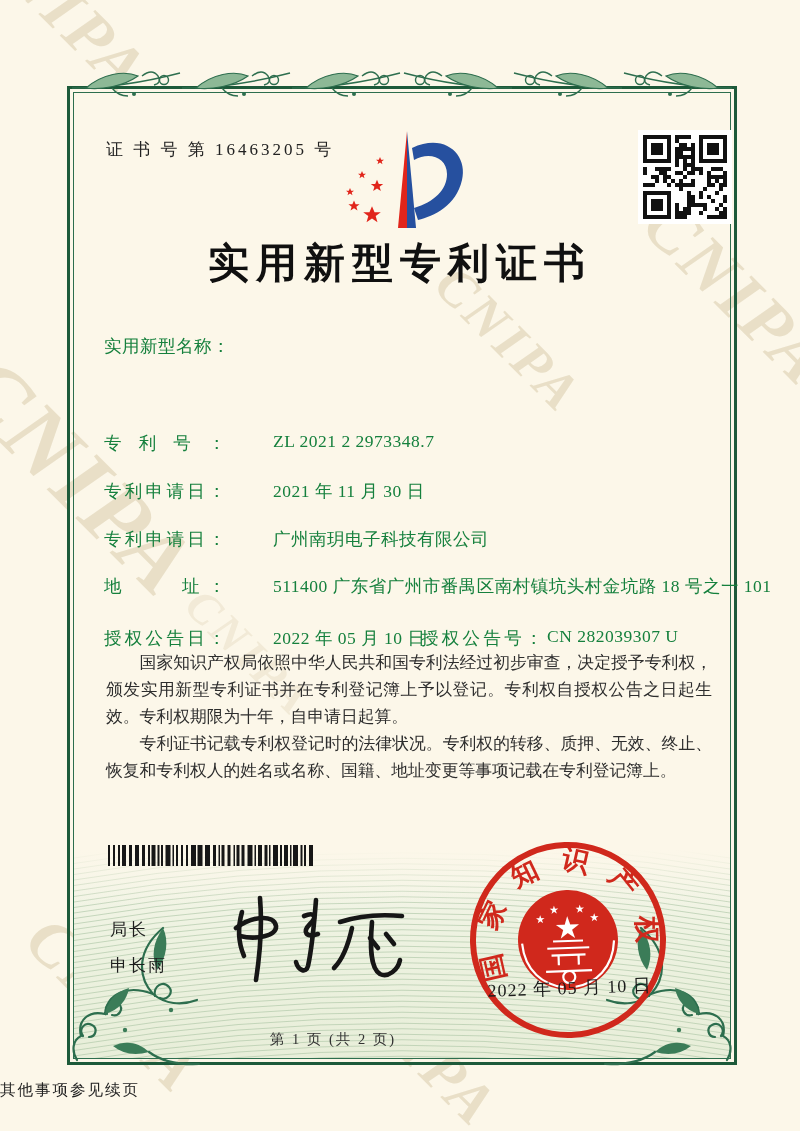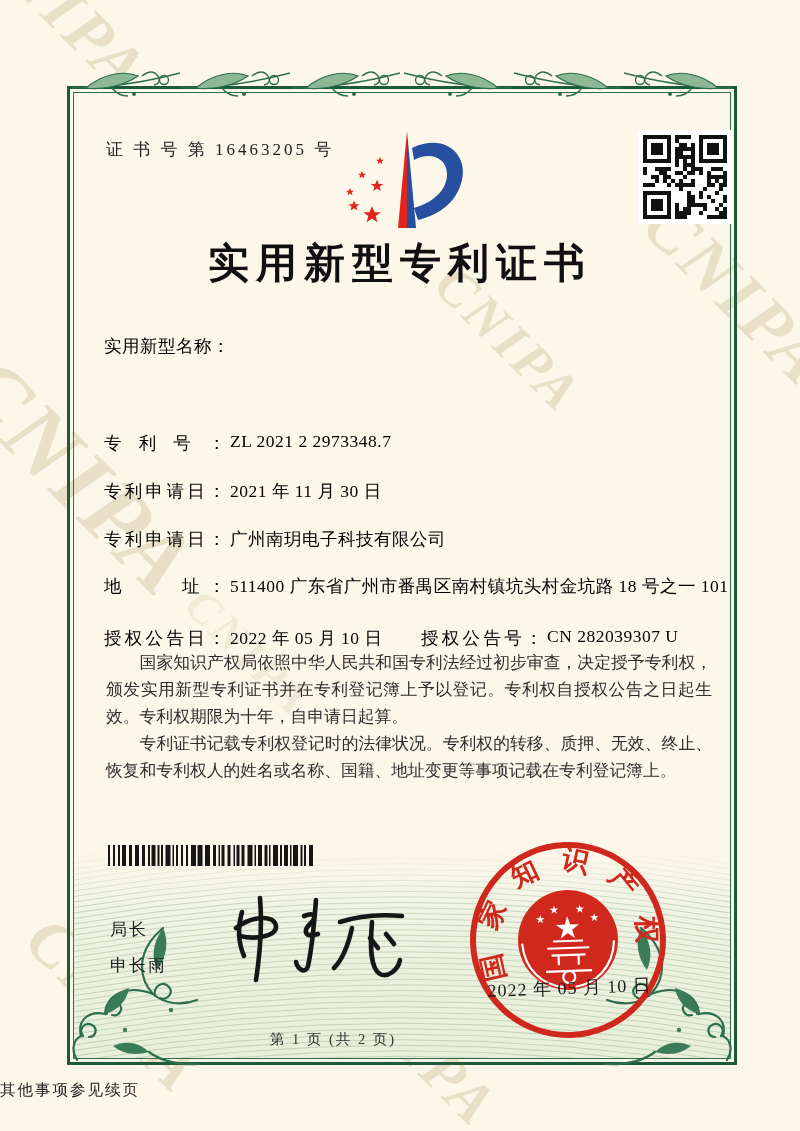--- a/index.html
+++ b/index.html
@@ -19,21 +19,21 @@
   
   .band{position:absolute;left:74px;top:850px;width:656px;height:208px;
         background:linear-gradient(180deg,#f6f6ea 0%,#edf2e0 45%,#e8eed9 100%);}
   .band .fade{position:absolute;left:0;top:0;width:100%;height:56px;
         background:linear-gradient(180deg,#fcf7e9 0%,rgba(252,247,233,0) 100%);}
 
   .certno{position:absolute;left:106px;top:138px;font-size:17px;letter-spacing:3px;color:#222;}
   .title{position:absolute;left:0;top:236px;width:800px;text-align:center;
          font-size:41px;font-weight:700;letter-spacing:7px;color:#101010;}
 
-  .row{position:absolute;left:104px;display:flex;font-size:17.5px;color:#000000;letter-spacing:.5px;}
+  .row{position:absolute;left:104px;display:flex;font-size:17.5px;color:#15803d;letter-spacing:.5px;gap:43px;}
   .flabel{flex:0 0 122px;text-align:justify;text-align-last:justify;white-space:nowrap;}
   .fvalue{margin-left:4px;}
   .addr-val{width:500px;line-height:1.45;}
   .pair2{position:absolute;left:317px;top:0;display:flex;}
 
   .bodytext{position:absolute;left:106px;top:650px;width:606px;font-size:16.8px;
             line-height:1.6;text-align:justify;color:#2d2d2d;}
   .bodytext p{margin:0;text-indent:2em;}
 
   .signer{position:absolute;left:110px;top:912px;font-family:"Liberation Sans","DejaVu Sans",sans-serif;

